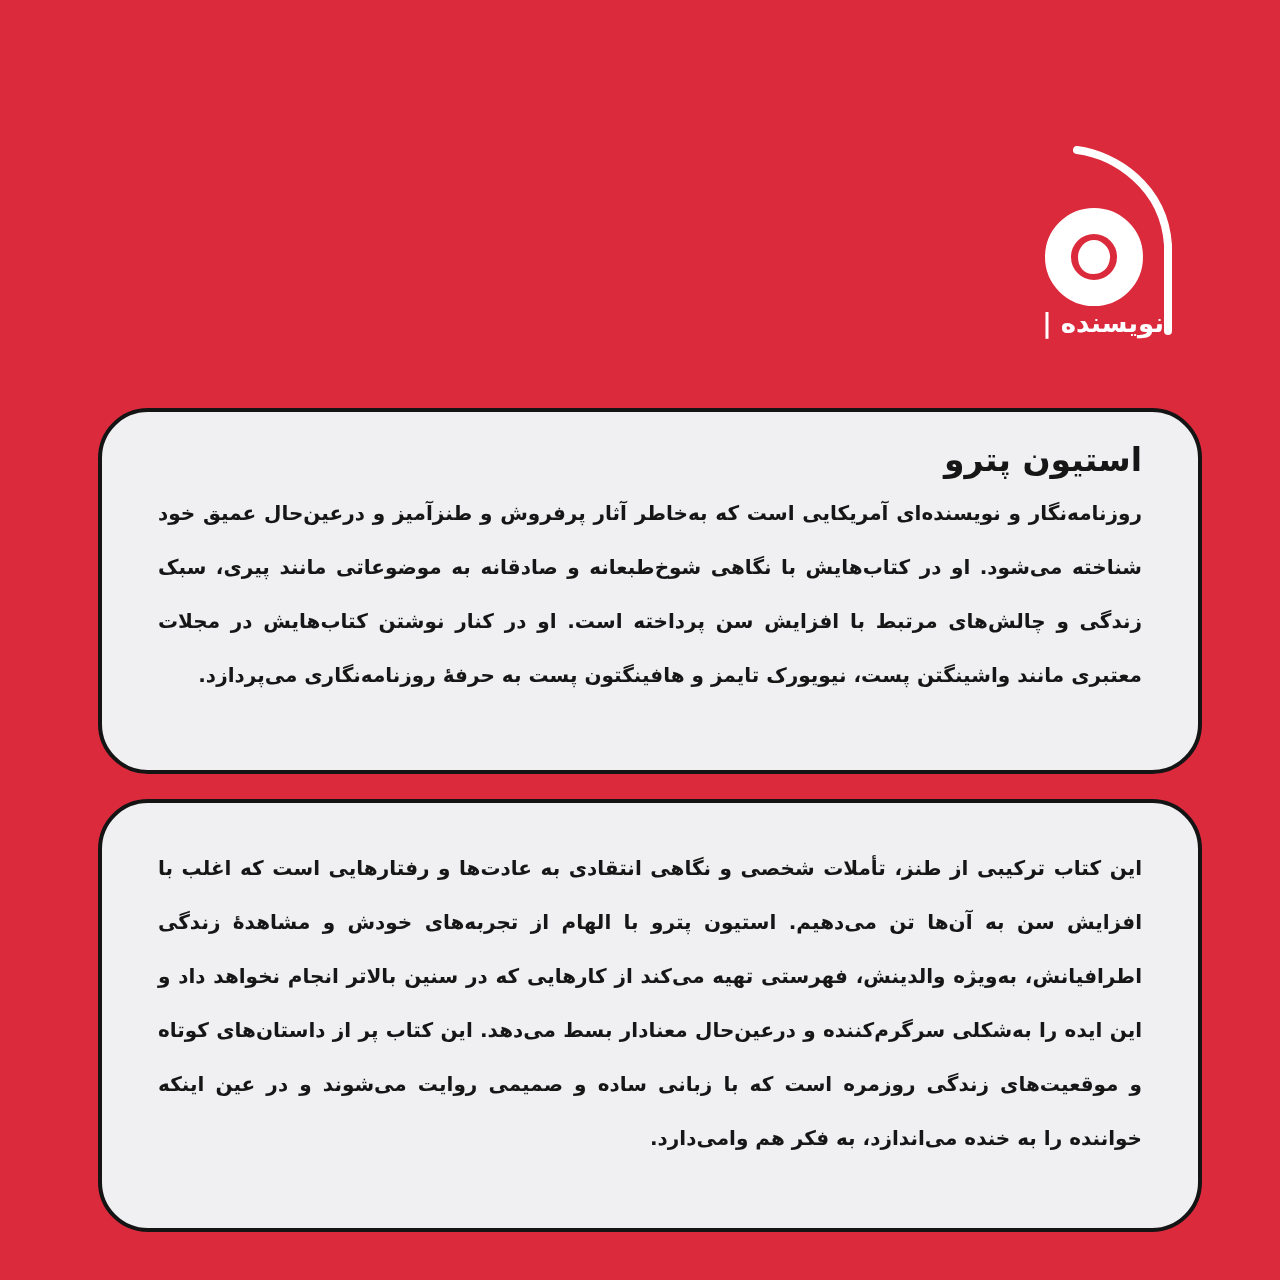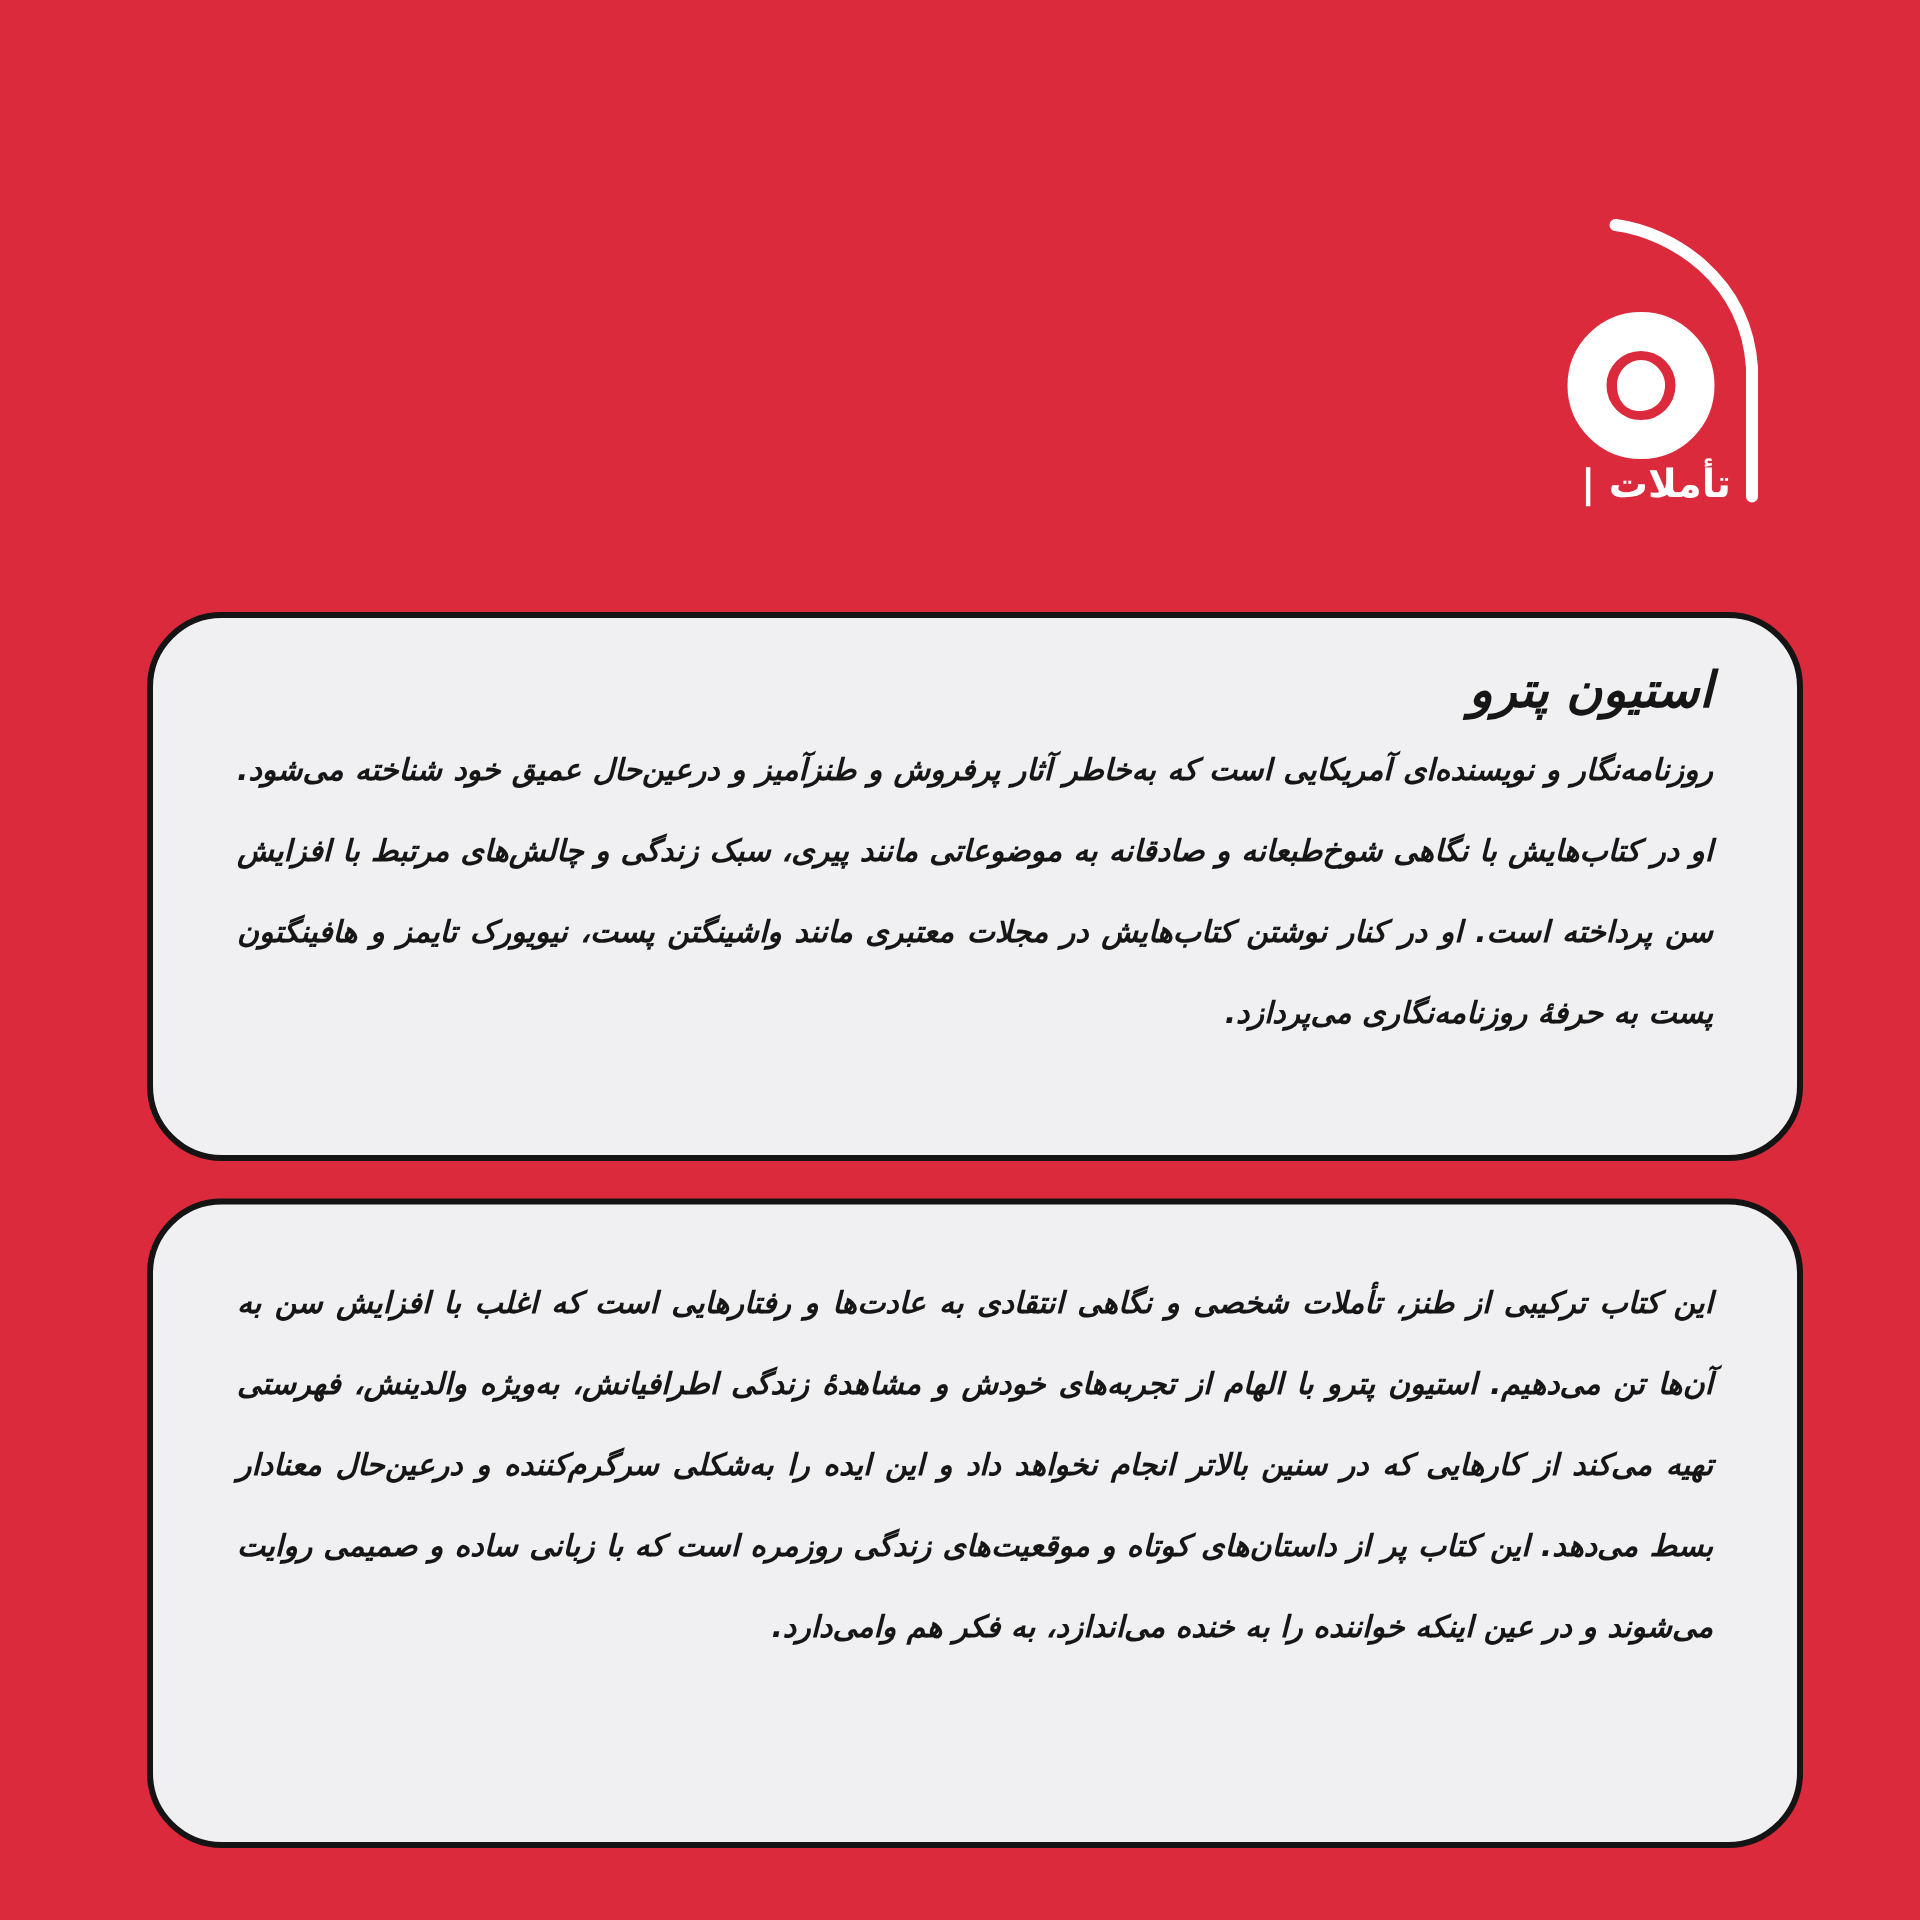--- a/index.html
+++ b/index.html
@@ -43,21 +43,20 @@
   .card {
     position: absolute;
     left: 98px;
     width: 1104px;
     background: #f0f0f2;
     border: 4px solid #141414;
     border-radius: 50px;
     padding: 22px 56px 28px 56px;
     color: #161616;
     direction: rtl;
-    font-style: italic;
   }
   .card-author { top: 408px; min-height: 366px; }
   .card-book   { top: 799px; min-height: 433px; padding-top: 38px; }
 
   .card-title {
     font-size: 33px;
     font-weight: 800;
     line-height: 52px;
     text-align: right;
   }
@@ -76,21 +75,21 @@
 
   <div class="logo">
     <svg width="170" height="235" viewBox="0 0 170 235" fill="none" xmlns="http://www.w3.org/2000/svg">
 
       <path d="M 57 22 C 95 27 144 58 148 117 L 148 203" stroke="#ffffff" stroke-width="8" stroke-linecap="round"></path>
 
       <circle cx="74" cy="129" r="36" stroke="#ffffff" stroke-width="26"></circle>
 
       <path d="M 74 112 C 83 112 91 121 90 130 C 89 140 83 146 73 146 C 64 146 58 139 58 129 C 58 120 65 112 74 112 Z" fill="#ffffff"></path>
     </svg>
-    <div class="wordmark">تأملات |</div>
+    <div class="wordmark">نویسنده |</div>
   </div>
 
   <div class="card card-author">
     <div class="card-title">استیون پترو</div>
     <div class="card-body">روزنامه‌نگار و نویسنده‌ای آمریکایی است که به‌خاطر آثار پرفروش و طنزآمیز و درعین‌حال عمیق خود شناخته می‌شود. او در کتاب‌هایش با نگاهی شوخ‌طبعانه و صادقانه به موضوعاتی مانند پیری، سبک زندگی و چالش‌های مرتبط با افزایش سن پرداخته است. او در کنار نوشتن کتاب‌هایش در مجلات معتبری مانند واشینگتن پست، نیویورک تایمز و هافینگتون پست به حرفهٔ روزنامه‌نگاری می‌پردازد.</div>
   </div>
 
   <div class="card card-book">
     <div class="card-body">این کتاب ترکیبی از طنز، تأملات شخصی و نگاهی انتقادی به عادت‌ها و رفتارهایی است که اغلب با افزایش سن به آن‌ها تن می‌دهیم. استیون پترو با الهام از تجربه‌های خودش و مشاهدهٔ زندگی اطرافیانش، به‌ویژه والدینش، فهرستی تهیه می‌کند از کارهایی که در سنین بالاتر انجام نخواهد داد و این ایده را به‌شکلی سرگرم‌کننده و درعین‌حال معنادار بسط می‌دهد. این کتاب پر از داستان‌های کوتاه و موقعیت‌های زندگی روزمره است که با زبانی ساده و صمیمی روایت می‌شوند و در عین اینکه خواننده را به خنده می‌اندازد، به فکر هم وامی‌دارد.</div>
   </div>

